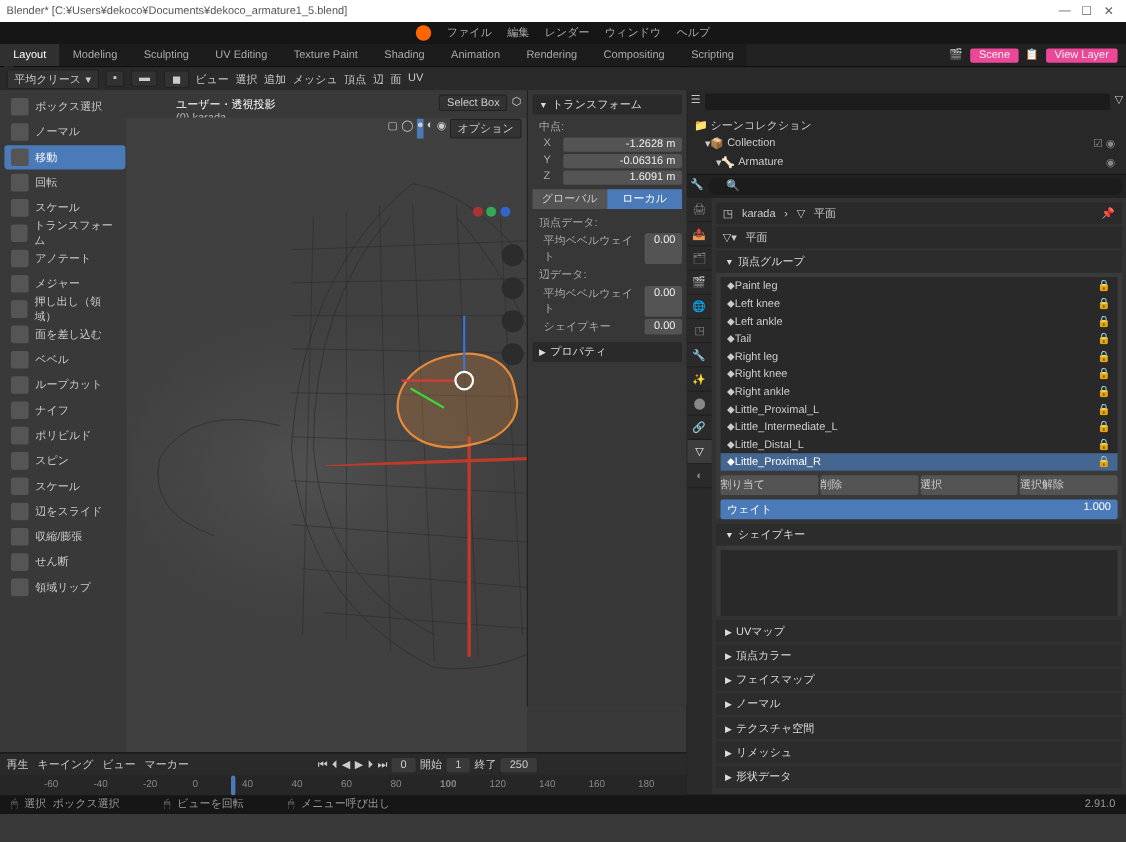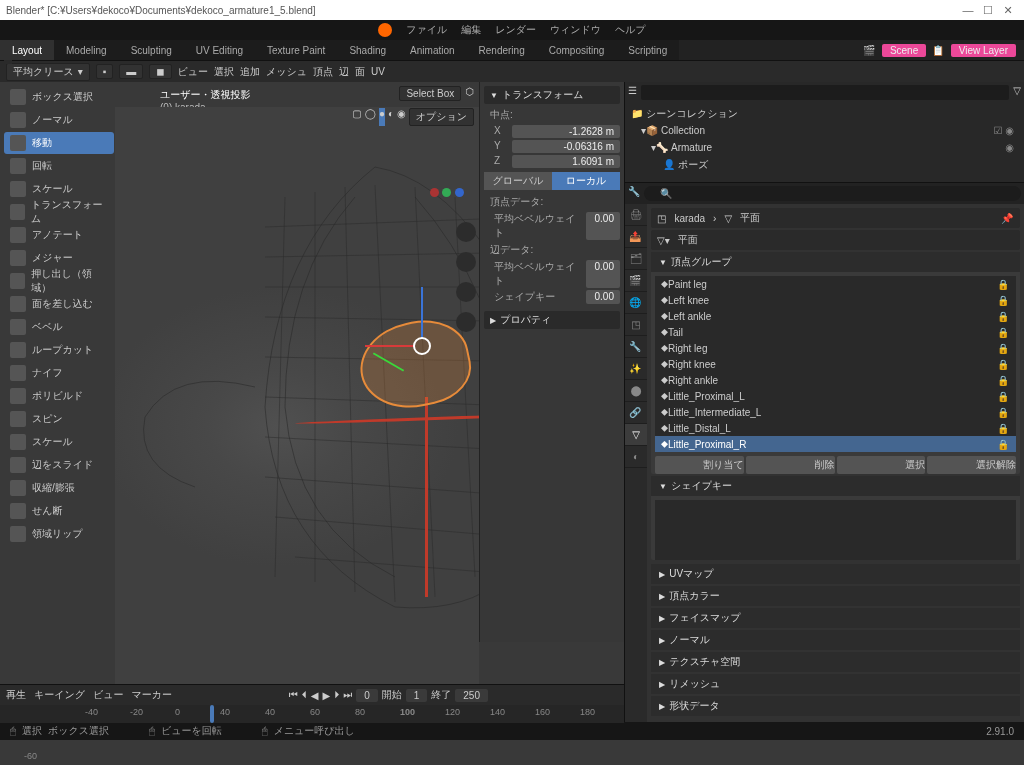--- a/index.html
+++ b/index.html
@@ -54,21 +54,21 @@
 .props-body { flex:1; padding:4px; overflow:hidden;}
 .crumb { background:#2a2a2a; padding:3px 6px; display:flex; gap:8px; border-radius:2px; margin-bottom:2px; align-items:center;}
 .panel { background:#3a3a3a; margin-bottom:2px; border-radius:2px; }
 .panel h5 { background:#2c2c2c; padding:3px 8px; font-weight:normal; color:#ddd; display:flex; align-items:center;}
 .panel h5 .arrow { margin-right:4px; font-size:8px;}
 .vg-list { background:#292929; margin:4px; }
 .vg-row { display:flex; padding:2px 6px; align-items:center; color:#ccc; }
 .vg-row.sel { background:#446690; color:#fff; }
 .vg-row .right { margin-left:auto; color:#666;}
 .vg-btns { display:flex; gap:2px; margin:2px 4px; }
-.vg-btns .b { flex:1; background:#545454; text-align:right; padding:2px 0; border-radius:2px;}
+.vg-btns .b { flex:1; background:#545454; text-align:left; padding:2px 0; border-radius:2px;}
 .weight { background:#4a7ab8; margin:4px; padding:2px 6px; display:flex; border-radius:2px; color:#fff;}
 .weight .val { margin-left:auto; }
 .timeline { height:38px; background:#232323; border-top:1px solid #111; position:relative; }
 .tl-header { height:20px; display:flex; align-items:center; padding:0 6px; gap:8px; background:#2a2a2a;}
 .tl-header .controls { margin-left:auto; display:flex; gap:4px; align-items:center; padding-right:130px;}
 .tl-header .frame-box { background:#3a3a3a; padding:1px 8px; border-radius:2px; }
 .tl-ruler { position:relative; height:18px; background:#262626; }
 .tl-ruler .tick { position:absolute; top:2px; font-size:9px; color:#888; }
 .tl-ruler .cursor { position:absolute; top:0; width:4px; height:18px; background:#4a7ab8; border-radius:2px;}
 .statusbar { height:18px; background:#161616; display:flex; align-items:center; padding:0 10px; gap:40px; color:#999; font-size:10px;}
@@ -346,21 +346,21 @@
           <span>⏭</span>
           <span class="frame-box">0</span>
           <span>開始</span>
           <span class="frame-box">1</span>
           <span>終了</span>
           <span class="frame-box">250</span>
         </div>
       </div>
       <div class="tl-ruler" id="tlruler">
         <div class="cursor" style="left:210px"></div>
-      <span class="tick" style="left: 24px; margin-top: 44px;">-60</span>
+      <span class="tick" style="left: 40px;">-60</span>
           <span class="tick" style="left: 85px;">-40</span>
           <span class="tick" style="left: 130px;">-20</span>
           <span class="tick" style="left: 175px;">0</span>
           <span class="tick" style="left: 220px;">40</span>
           <span class="tick" style="left: 265px;">40</span>
           <span class="tick" style="left: 310px;">60</span>
           <span class="tick" style="left: 355px;">80</span>
           <span class="tick" style="left: 400px; font-weight: bold;">100</span>
           <span class="tick" style="left: 445px;">120</span>
           <span class="tick" style="left: 490px;">140</span>
@@ -494,20 +494,24 @@
                 <span>Little_Proximal_R</span>
                 <span class="right">🔒</span>
               </div>
             </div>
           <div class="vg-btns">
             <div class="b">割り当て</div>
             <div class="b">削除</div>
             <div class="b">選択</div>
             <div class="b">選択解除</div>
           </div>
+          <div class="weight">
+            <span>ウェイト</span>
+            <span class="val">1.000</span>
+          </div>
         </div>
         <div class="panel">
           <h5>
               <span class="arrow">▼</span>
               <span>シェイプキー</span>
             </h5>
           <div style="height:60px;background:#292929;margin:4px"></div>
         </div>
         <div id="foldpanels">
             <div class="panel">

